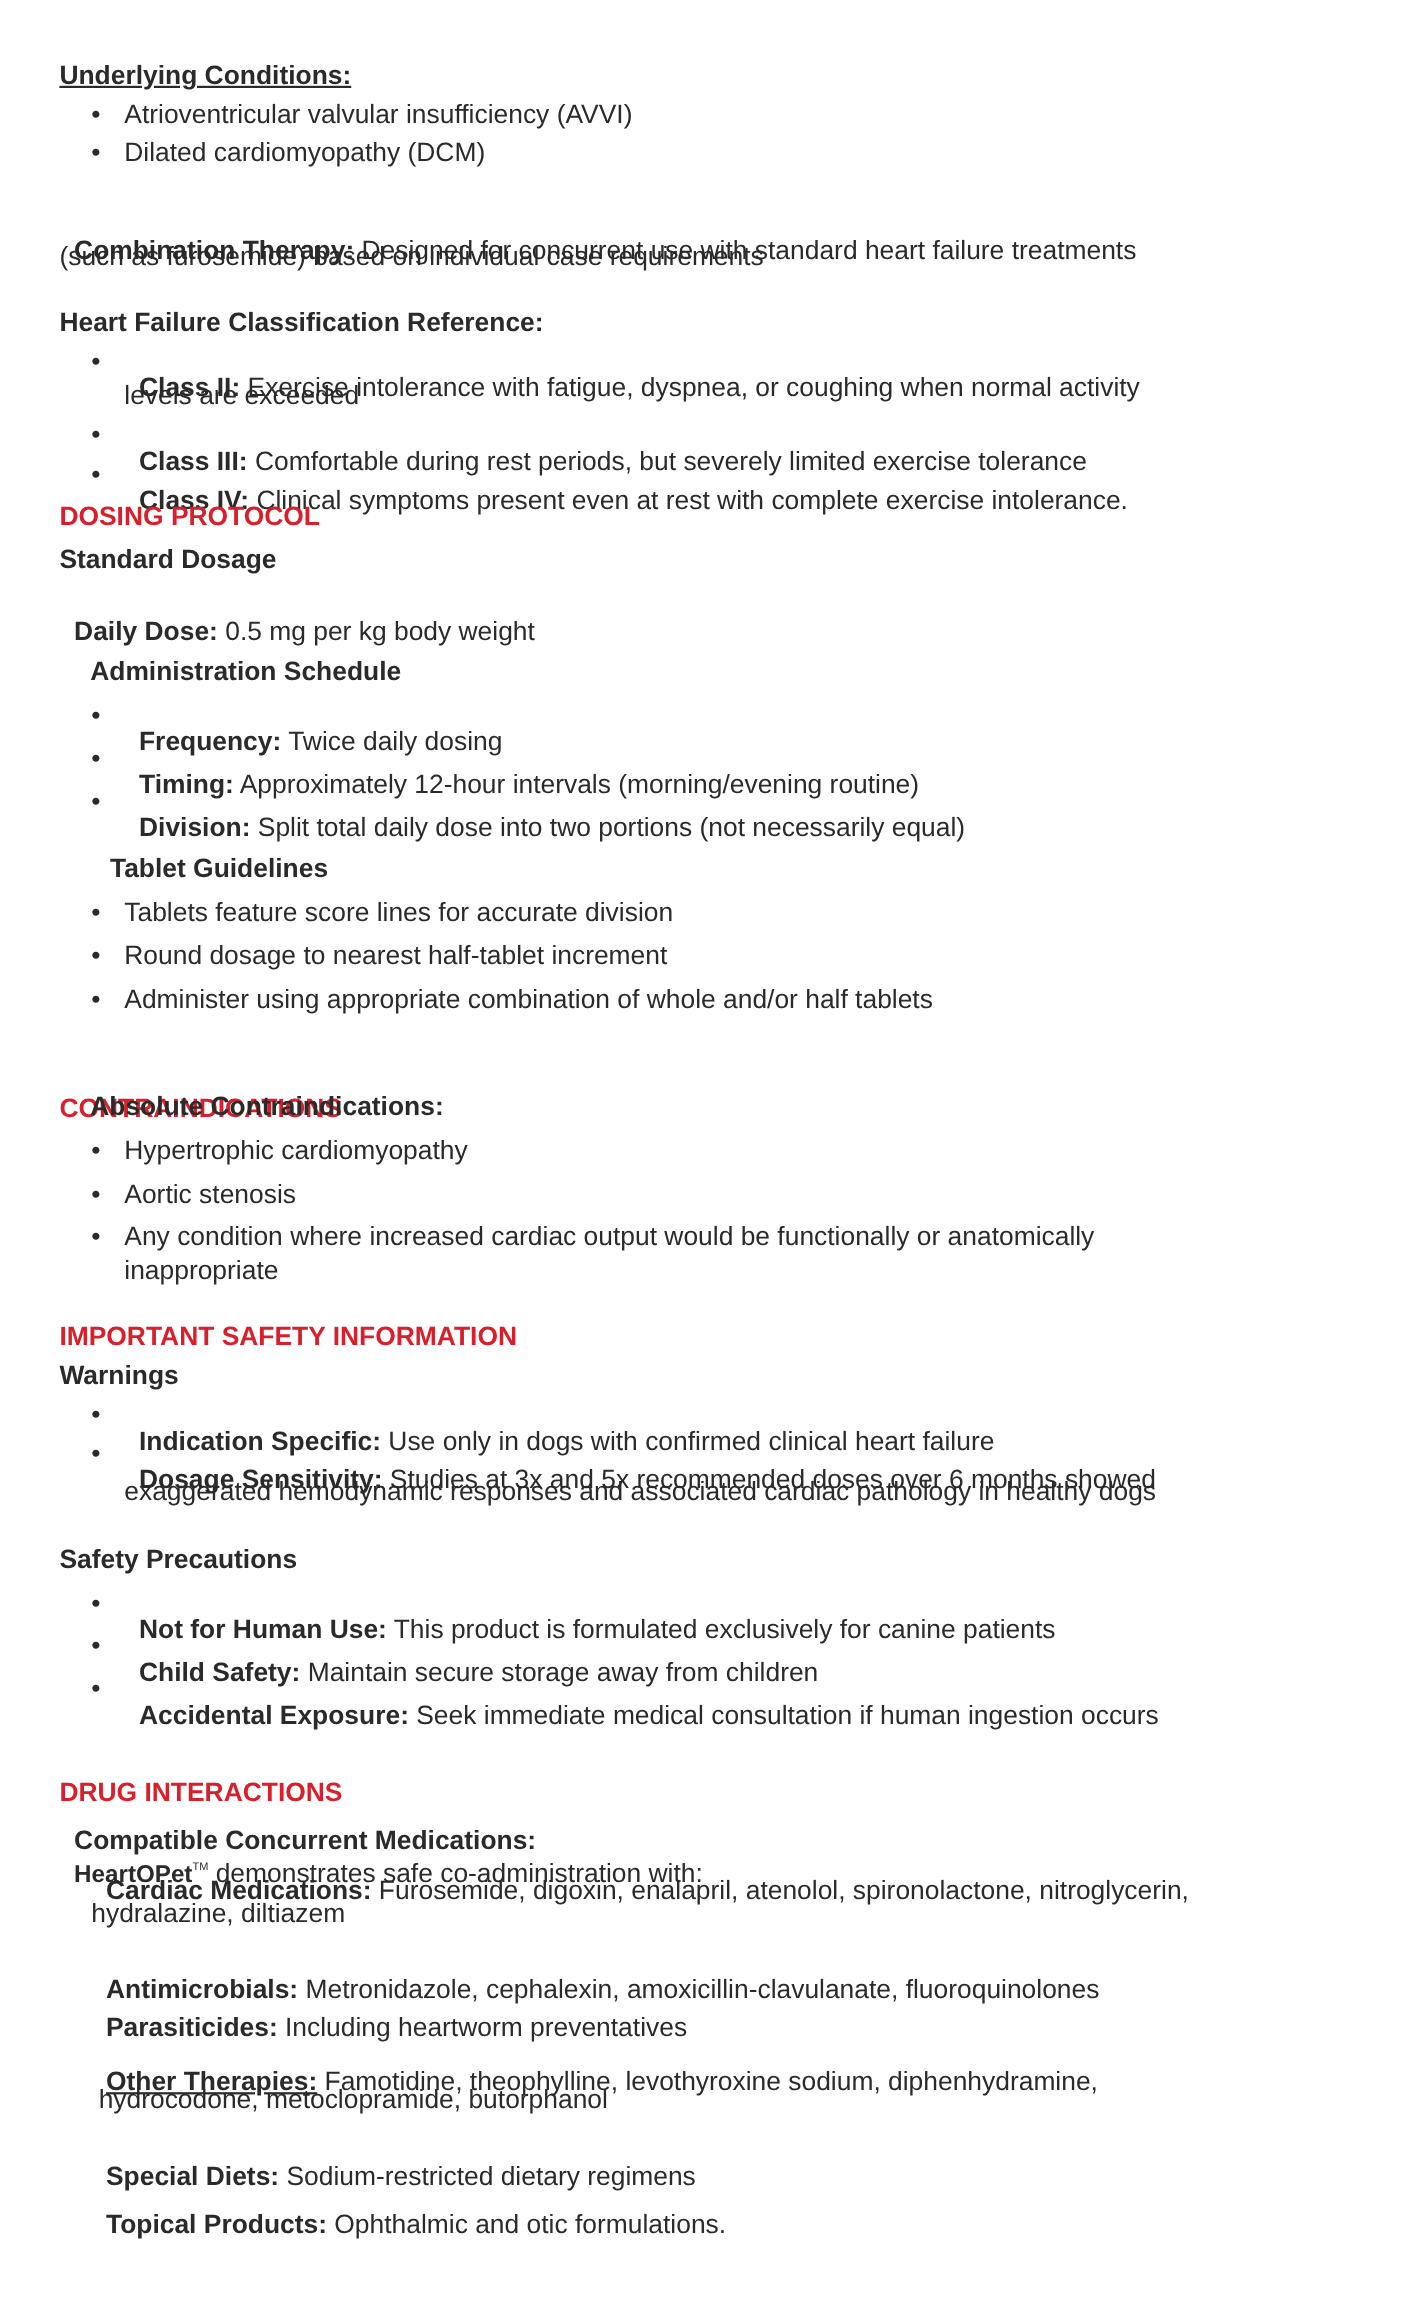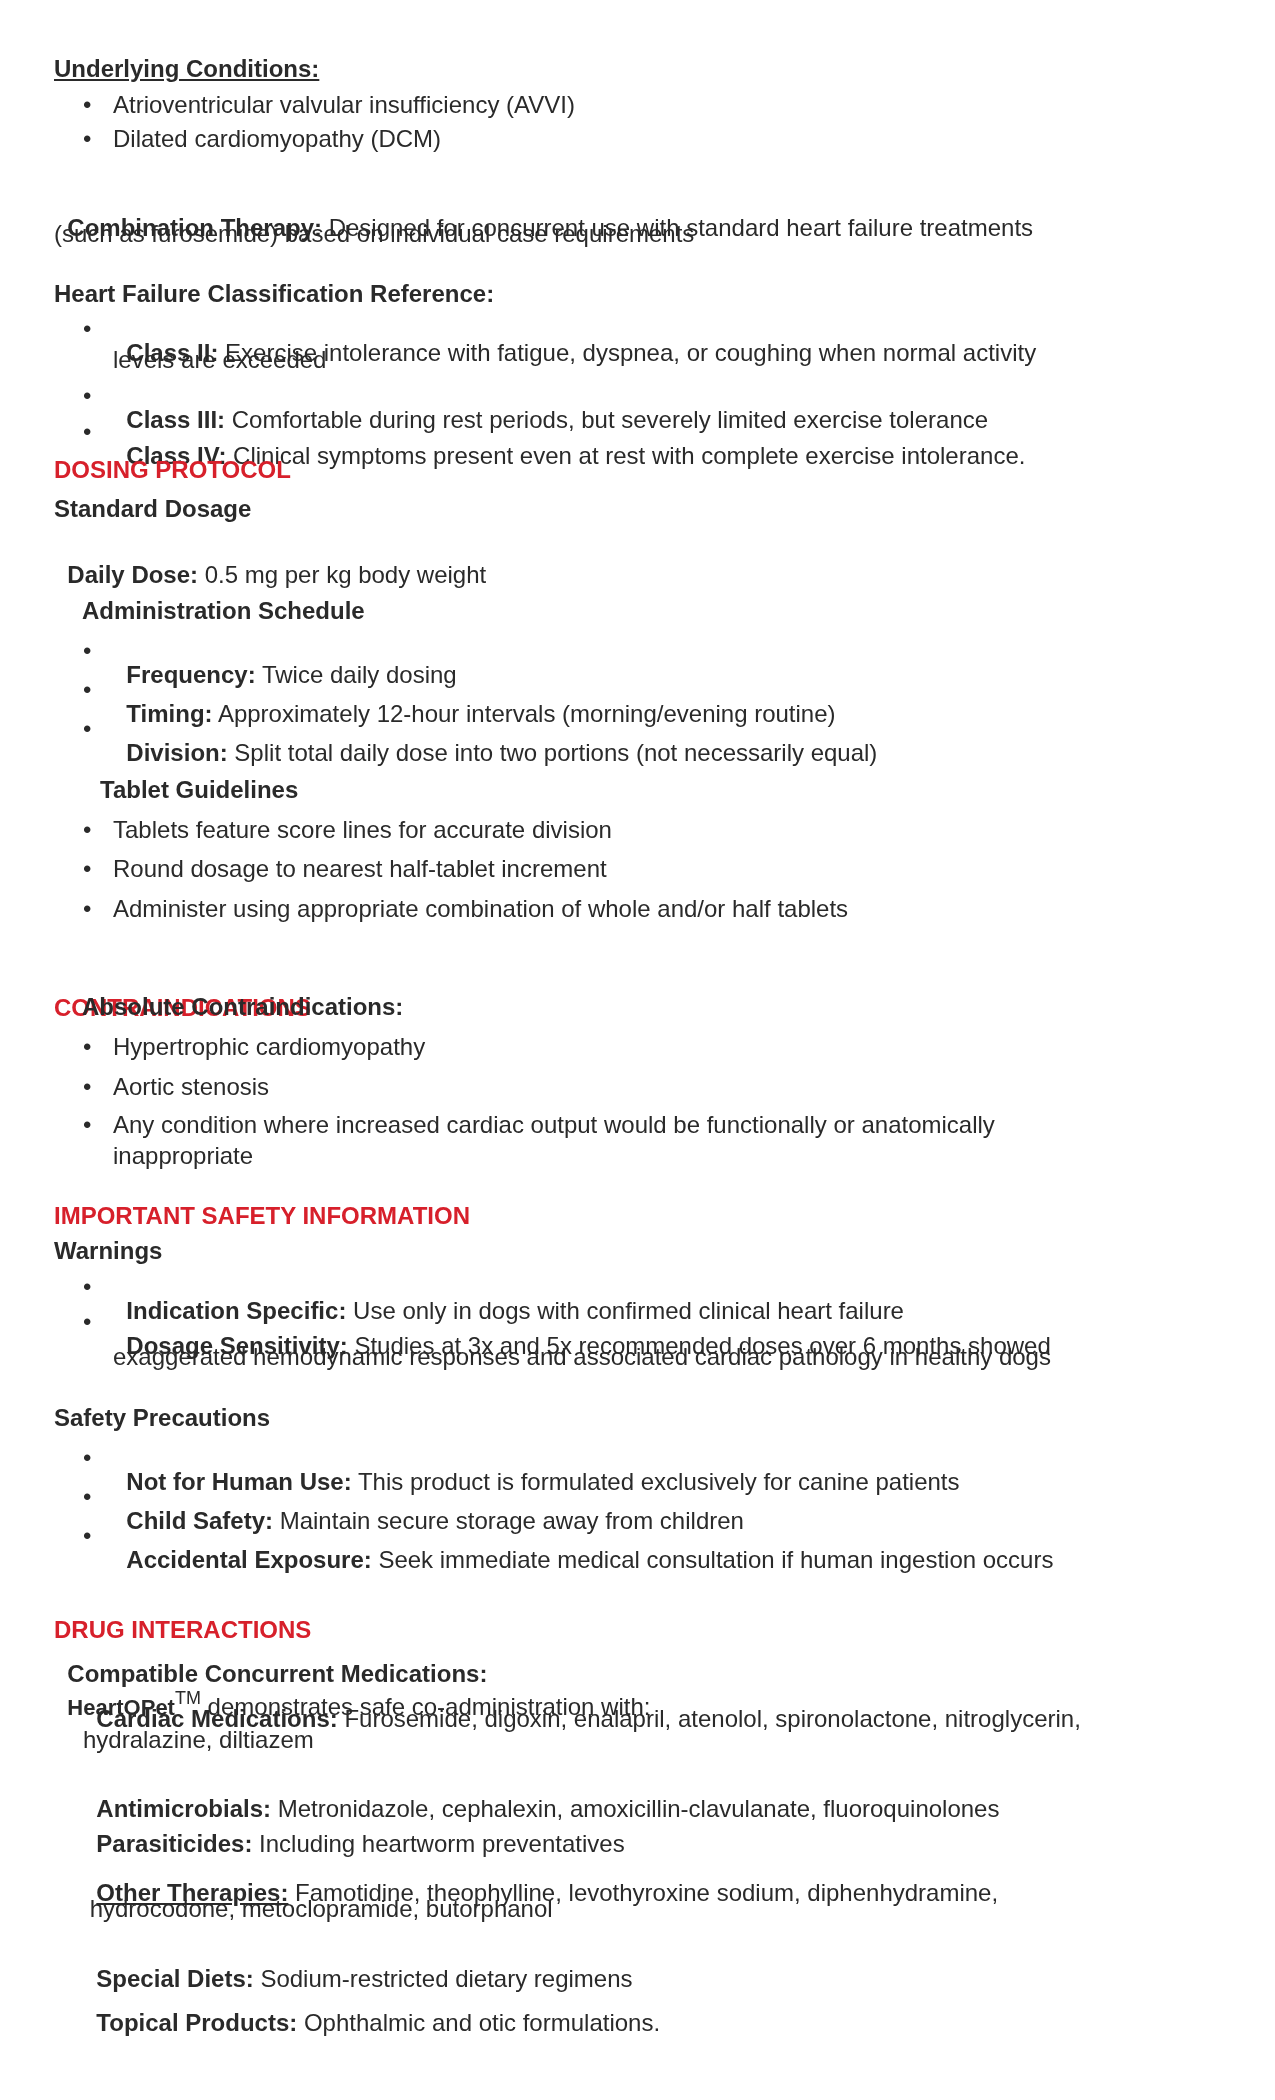--- a/index.html
+++ b/index.html
@@ -2,21 +2,21 @@
 <html><head>
 <meta charset="utf-8">
 <style>
   html, body { margin: 0; padding: 0; background: #ffffff; }
   body { width: 1275px; height: 2100px; position: relative; overflow: hidden;
          font-family: "Liberation Sans", sans-serif; color: #2a2a2a; }
   .ln { position: absolute; left: 0; white-space: nowrap; font-size: 24px; line-height: 24px; }
   .b { font-weight: bold; }
   .red { color: #d7202b; font-weight: bold; font-size: 24px; }
   .bullet { position: absolute; font-size: 24px; line-height: 24px; }
-  sup.tm { font-size: 18px; vertical-align: 11px; font-weight: normal; }
+  sup.tm { font-size: 10px; vertical-align: 11px; font-weight: normal; }
   .brand { font-weight: bold; font-size: 22px; }
 </style>
 </head>
 <body>
 
 <div class="ln b" style="left: 54px; top: 57px; white-space: pre; text-decoration: underline;">Underlying Conditions:</div>
 <span class="bullet" style="left:83px; top:93px;">•</span>
 <div class="ln" style="left: 113px; top: 93px; white-space: pre;">Atrioventricular valvular insufficiency (AVVI)</div>
 <span class="bullet" style="left:83px; top:127px;">•</span>
 <div class="ln" style="left: 113px; top: 127px; white-space: pre;">Dilated cardiomyopathy (DCM)</div>

